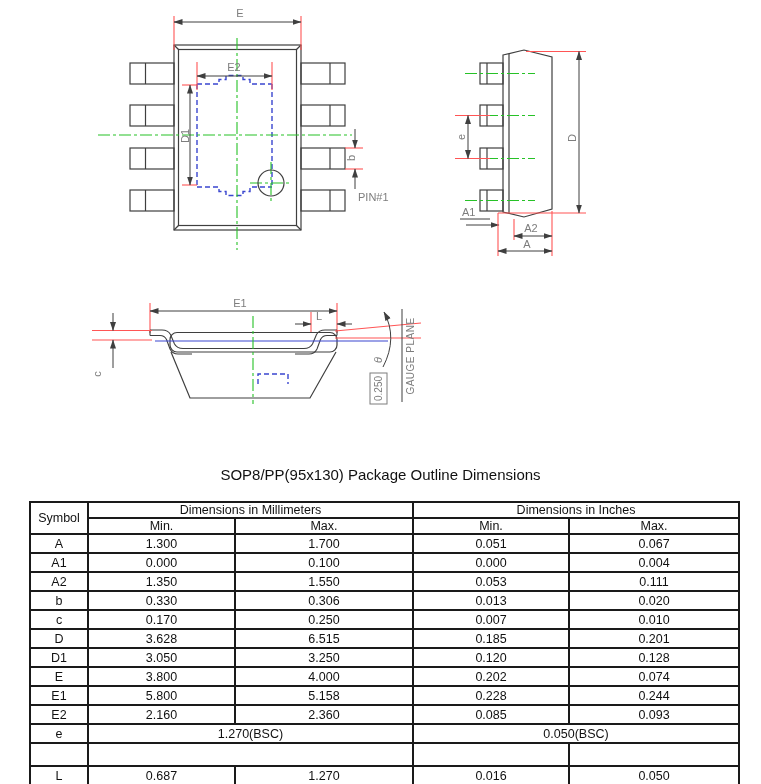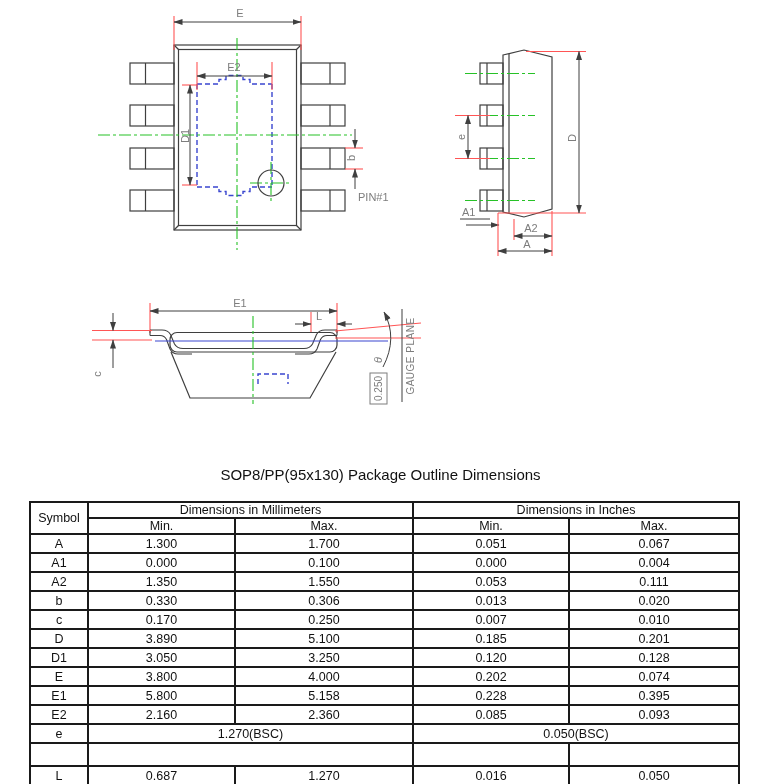--- a/index.html
+++ b/index.html
@@ -288,22 +288,22 @@
       </tr>
       <tr>
         <td>c</td>
         <td>0.170</td>
         <td>0.250</td>
         <td>0.007</td>
         <td>0.010</td>
       </tr>
       <tr>
         <td>D</td>
-        <td>3.890</td>
-        <td>5.100</td>
+        <td>3.628</td>
+        <td>6.515</td>
         <td>0.185</td>
         <td>0.201</td>
       </tr>
       <tr>
         <td>D1</td>
         <td>3.050</td>
         <td>3.250</td>
         <td>0.120</td>
         <td>0.128</td>
       </tr>
@@ -312,21 +312,21 @@
         <td>3.800</td>
         <td>4.000</td>
         <td>0.202</td>
         <td>0.074</td>
       </tr>
       <tr>
         <td>E1</td>
         <td>5.800</td>
         <td>5.158</td>
         <td>0.228</td>
-        <td>0.395</td>
+        <td>0.244</td>
       </tr>
       <tr>
         <td>E2</td>
         <td>2.160</td>
         <td>2.360</td>
         <td>0.085</td>
         <td>0.093</td>
       </tr>
 
       <tr>

